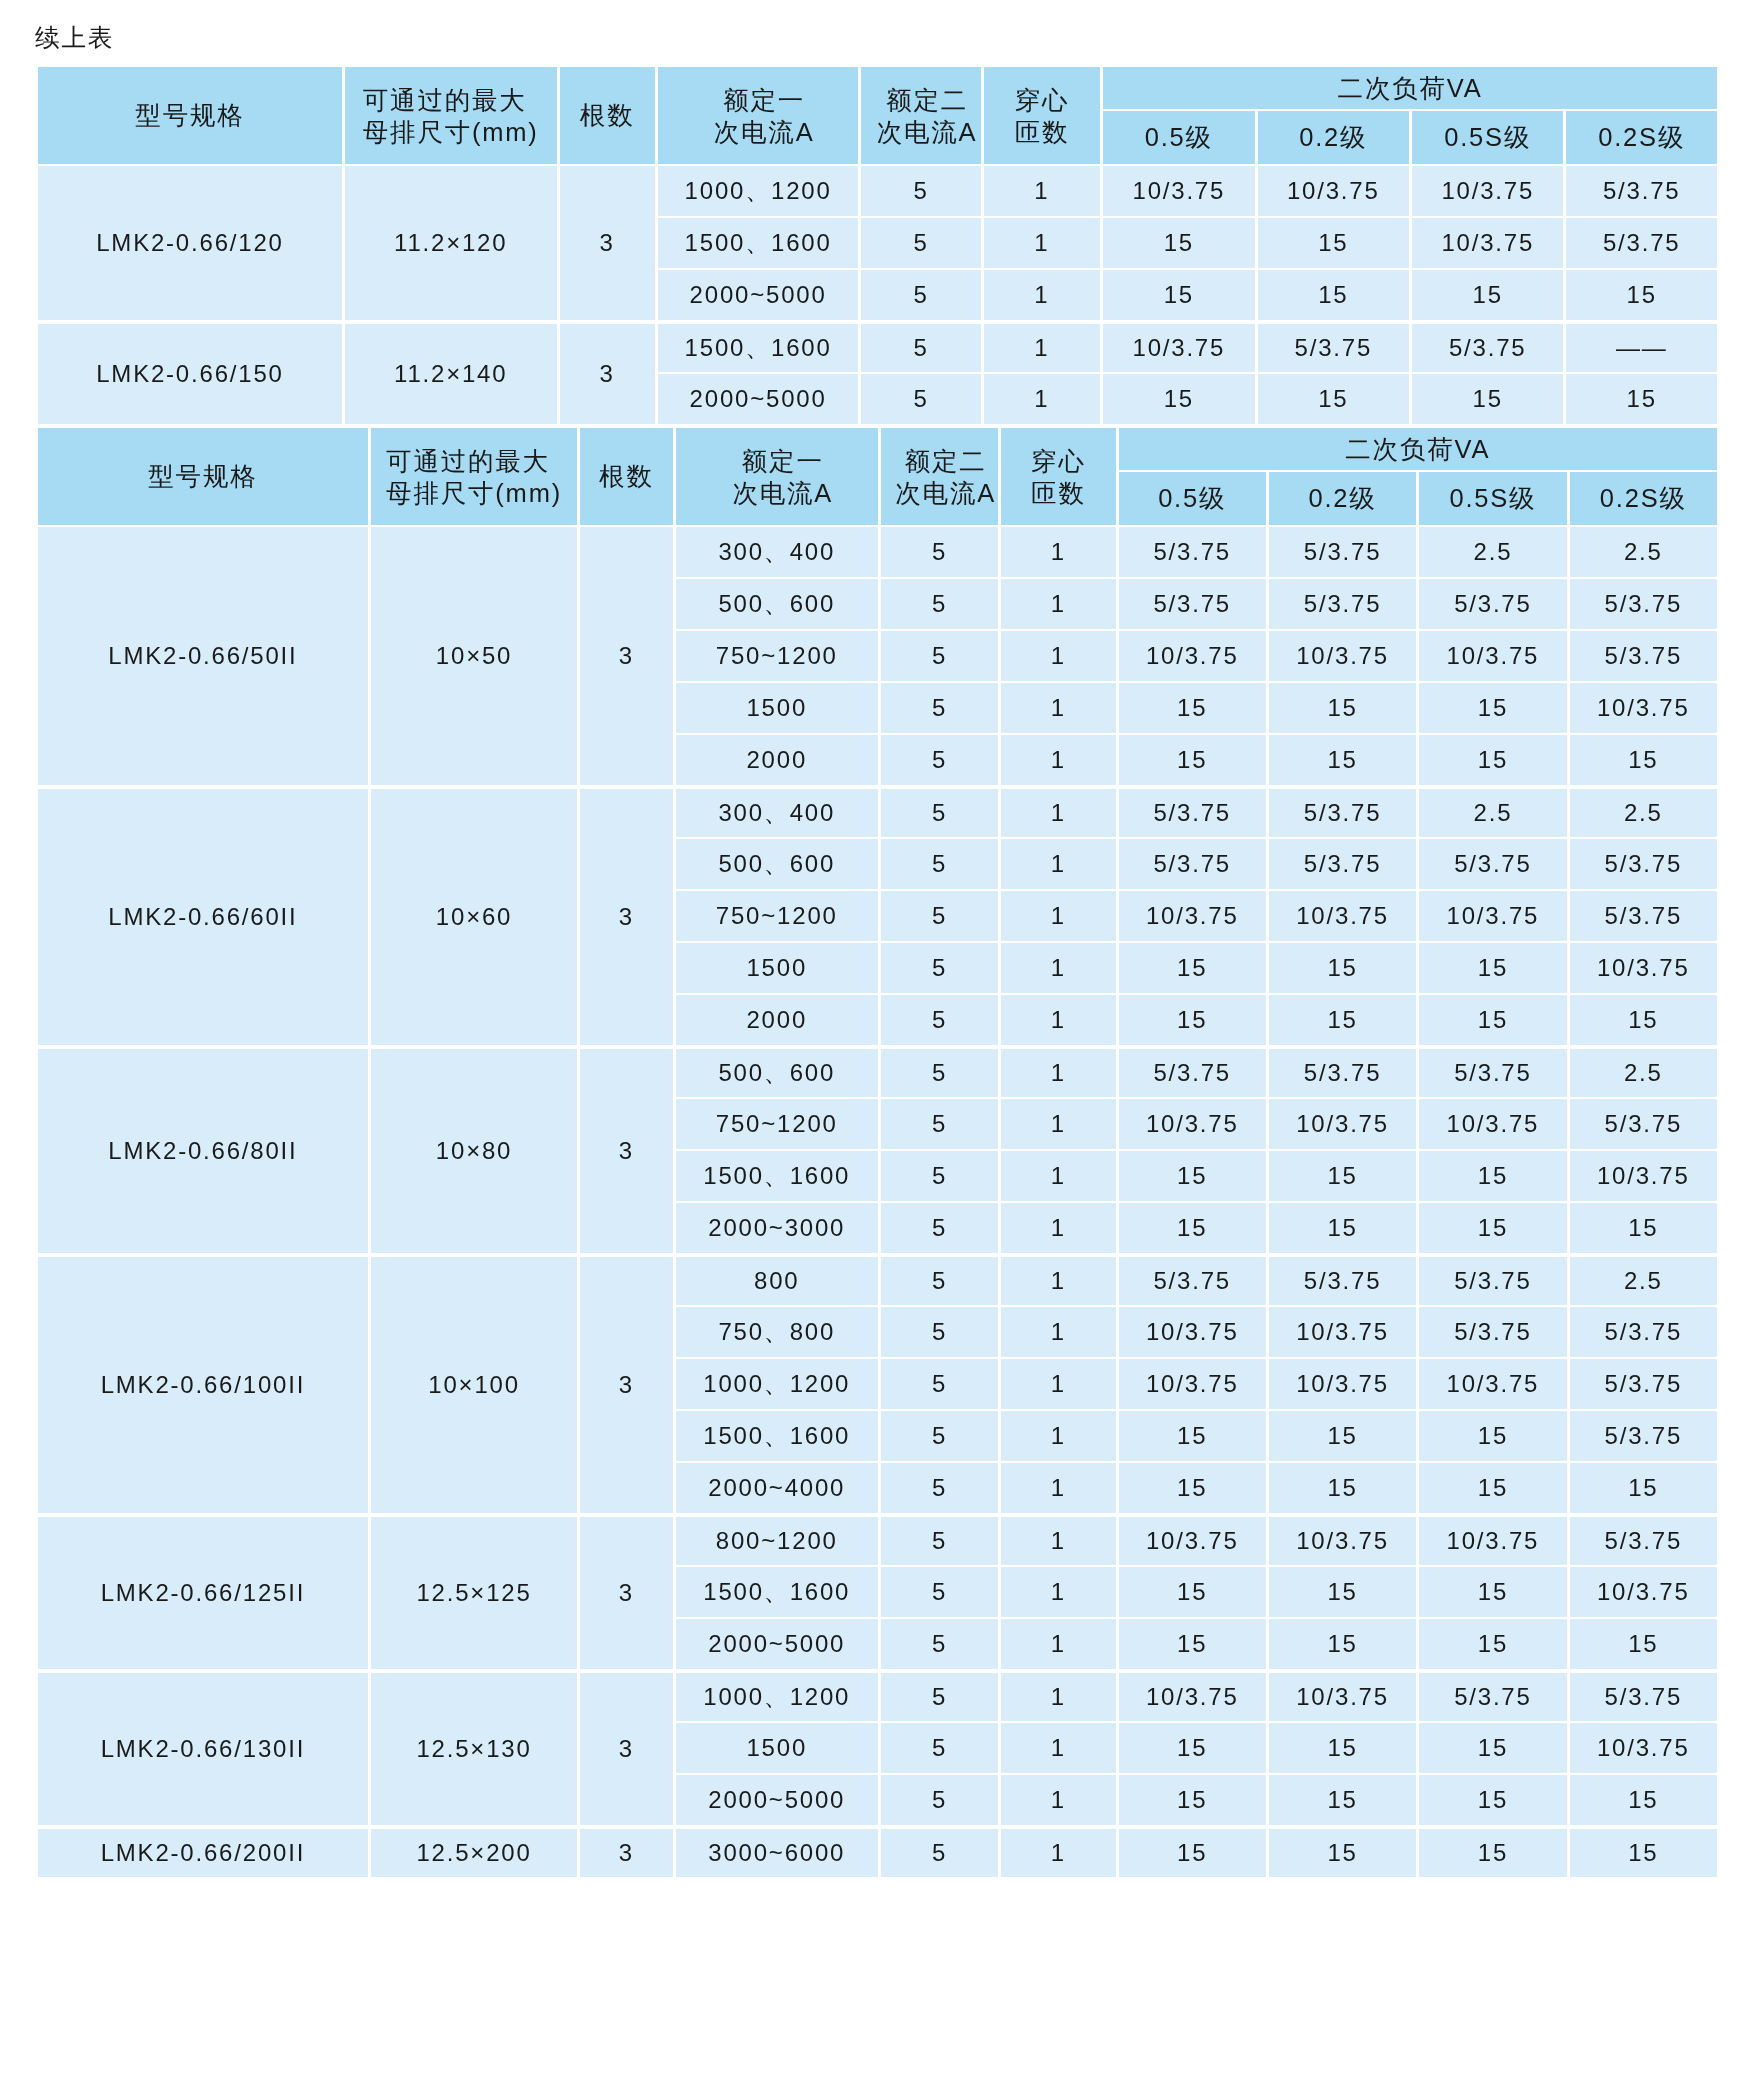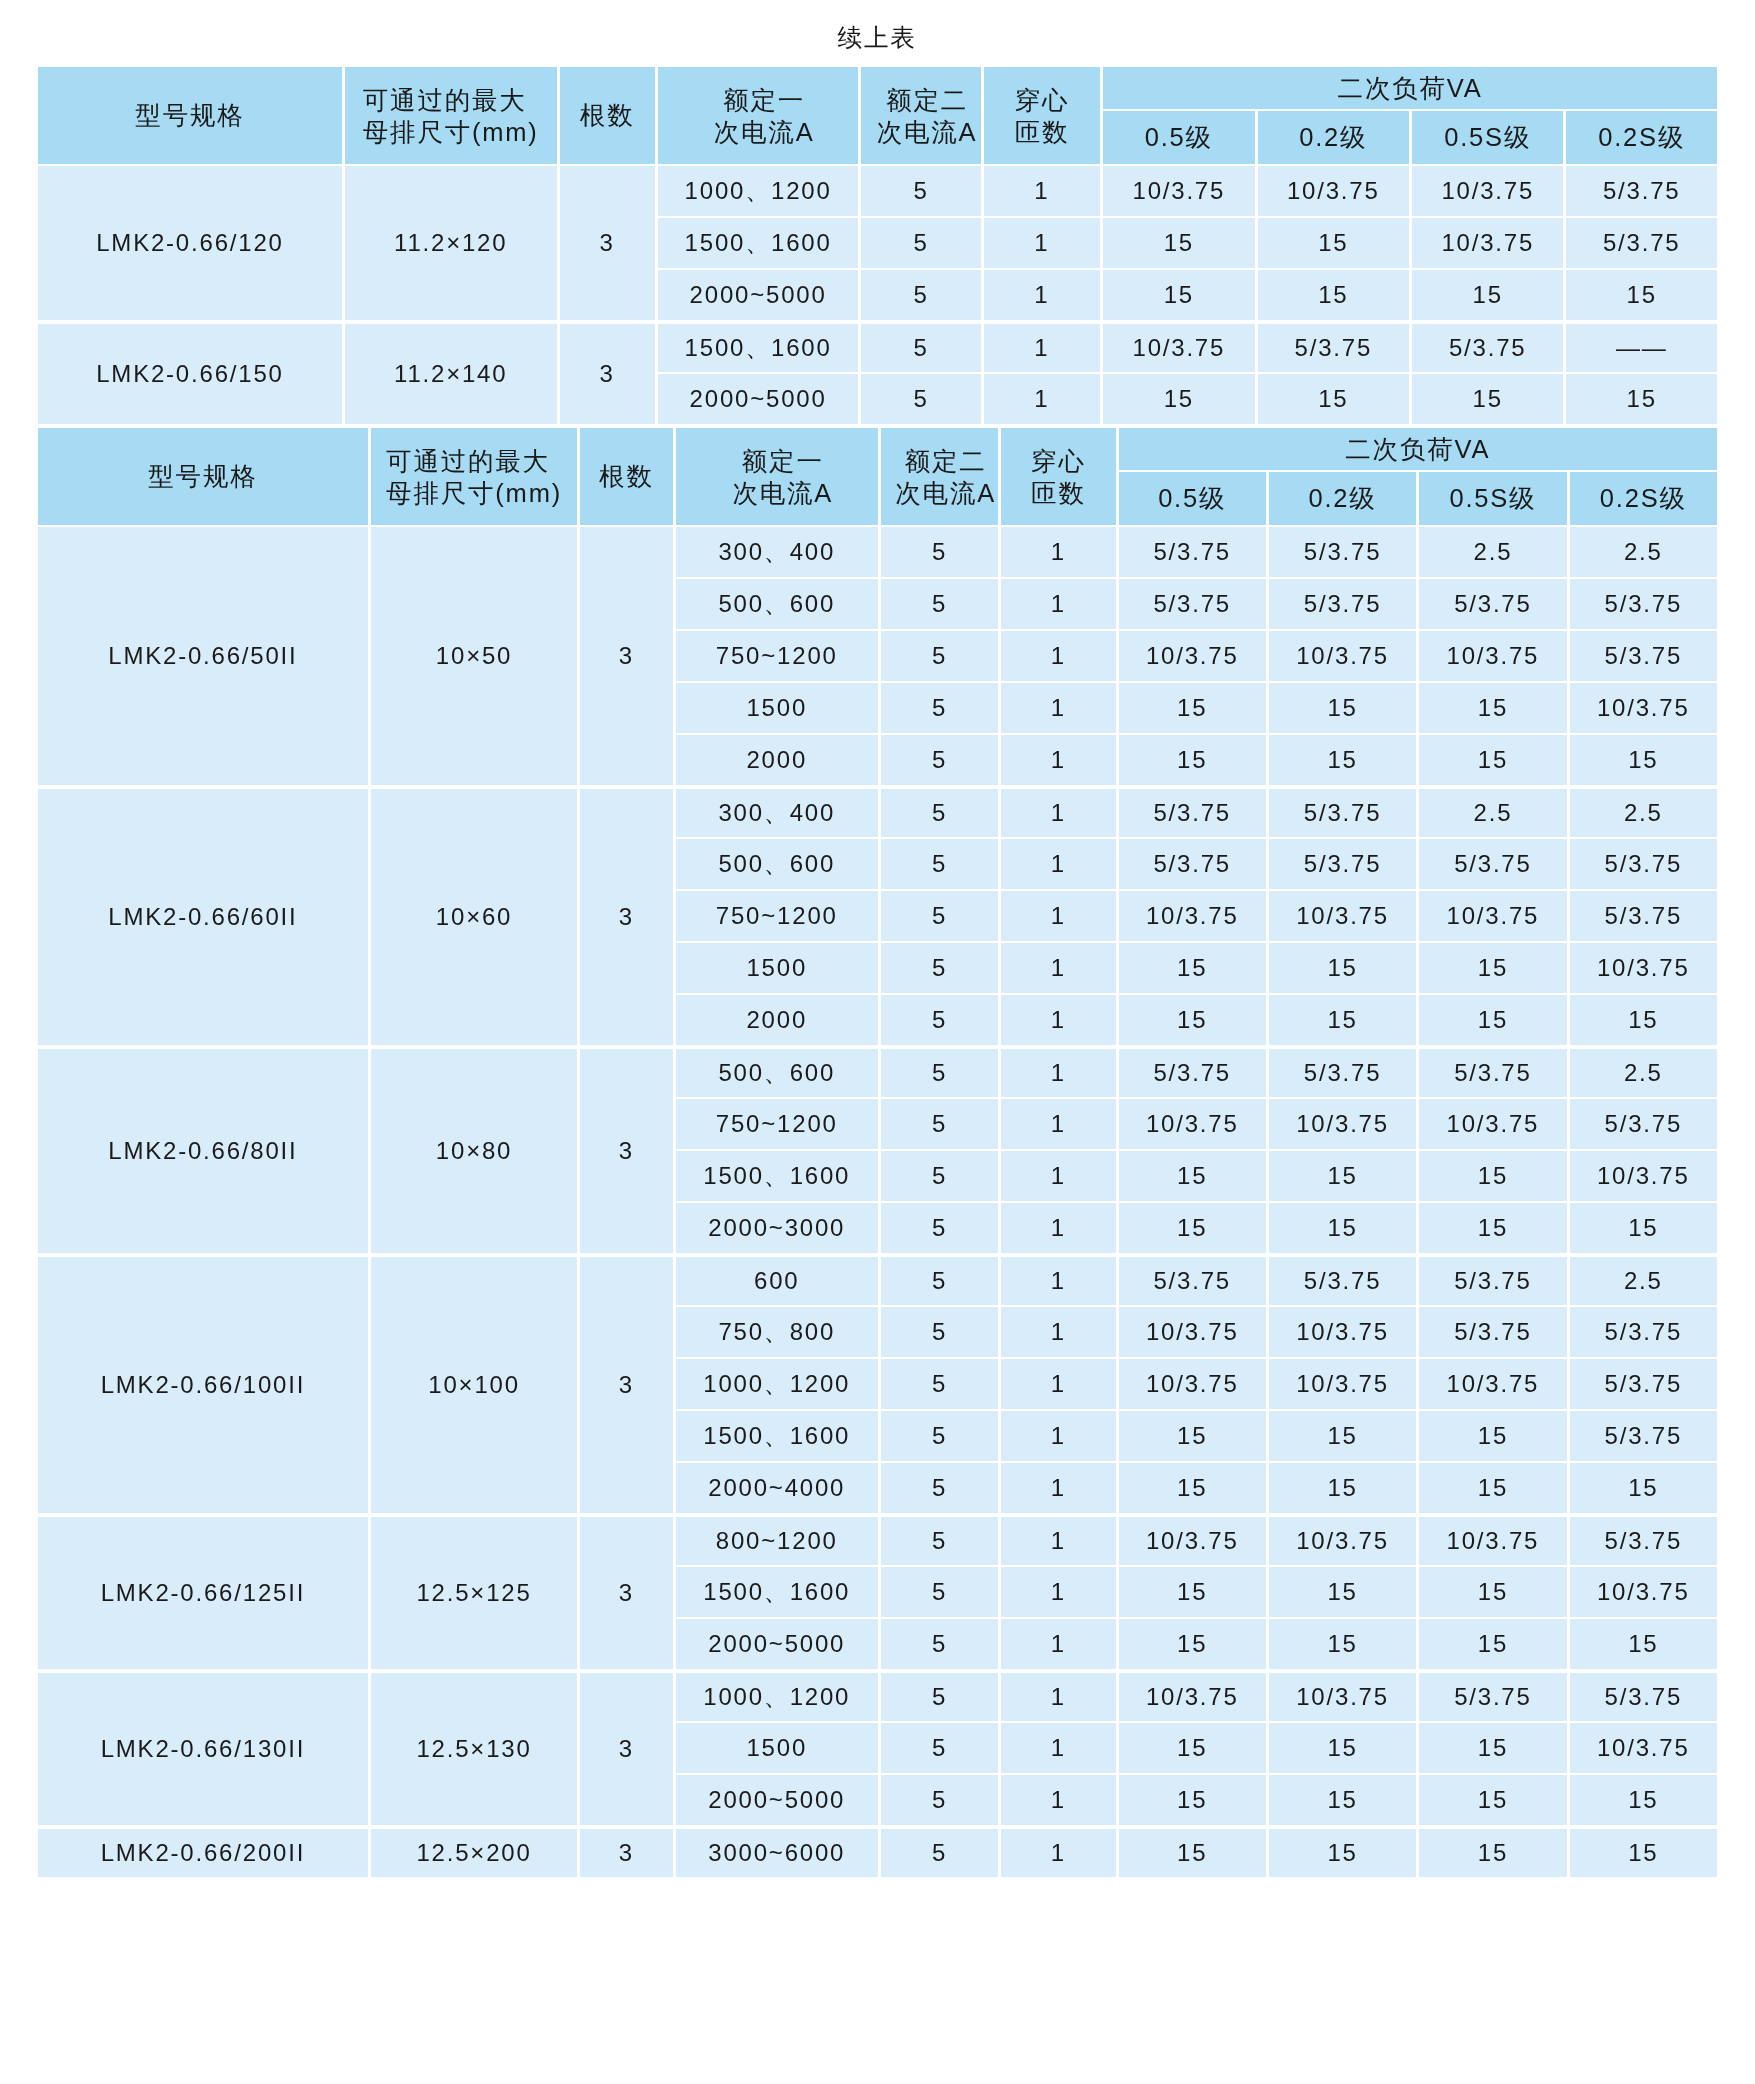--- a/index.html
+++ b/index.html
@@ -8,21 +8,21 @@
     --text-color:#1a1a1a;
   }
   html,body{margin:0;padding:0;}
   body{
     width:1756px;height:2085px;overflow:hidden;
     background:#ffffff;color:var(--text-color);
     font-family:"Liberation Sans","DejaVu Sans",sans-serif;
   }
   .page{padding:23px 35px 0 35px;}
   .continuation{
-    text-align:center;font-size:24.6px;letter-spacing:1.8px;
+    text-align:left;font-size:24.6px;letter-spacing:1.8px;
     margin:0 1.8px 12.3px 0;line-height:30px;
   }
   .section-heading{
     font-size:29px;font-weight:normal;letter-spacing:1.8px;
     margin:54px 0 35px 1.8px;line-height:35px;
   }
   table.spec-table{
     border-collapse:separate;border-spacing:3.5px 2.6px;
     table-layout:fixed;width:1685px;
   }
@@ -327,21 +327,21 @@
             <td class="cell-center">1</td>
             <td class="cell-center">15</td>
             <td class="cell-center">15</td>
             <td class="cell-center">15</td>
             <td class="cell-center">15</td>
           </tr>
           <tr class="group-start">
             <td class="cell-model" rowspan="5">LMK2-0.66/100II</td>
             <td class="cell-center" rowspan="5">10×100</td>
             <td class="cell-center" rowspan="5">3</td>
-            <td class="cell-primary">600</td>
+            <td class="cell-primary">800</td>
             <td class="cell-center">5</td>
             <td class="cell-center">1</td>
             <td class="cell-center">5/3.75</td>
             <td class="cell-center">5/3.75</td>
             <td class="cell-center">5/3.75</td>
             <td class="cell-center">2.5</td>
           </tr>
           <tr>
             <td class="cell-primary">750、800</td>
             <td class="cell-center">5</td>

